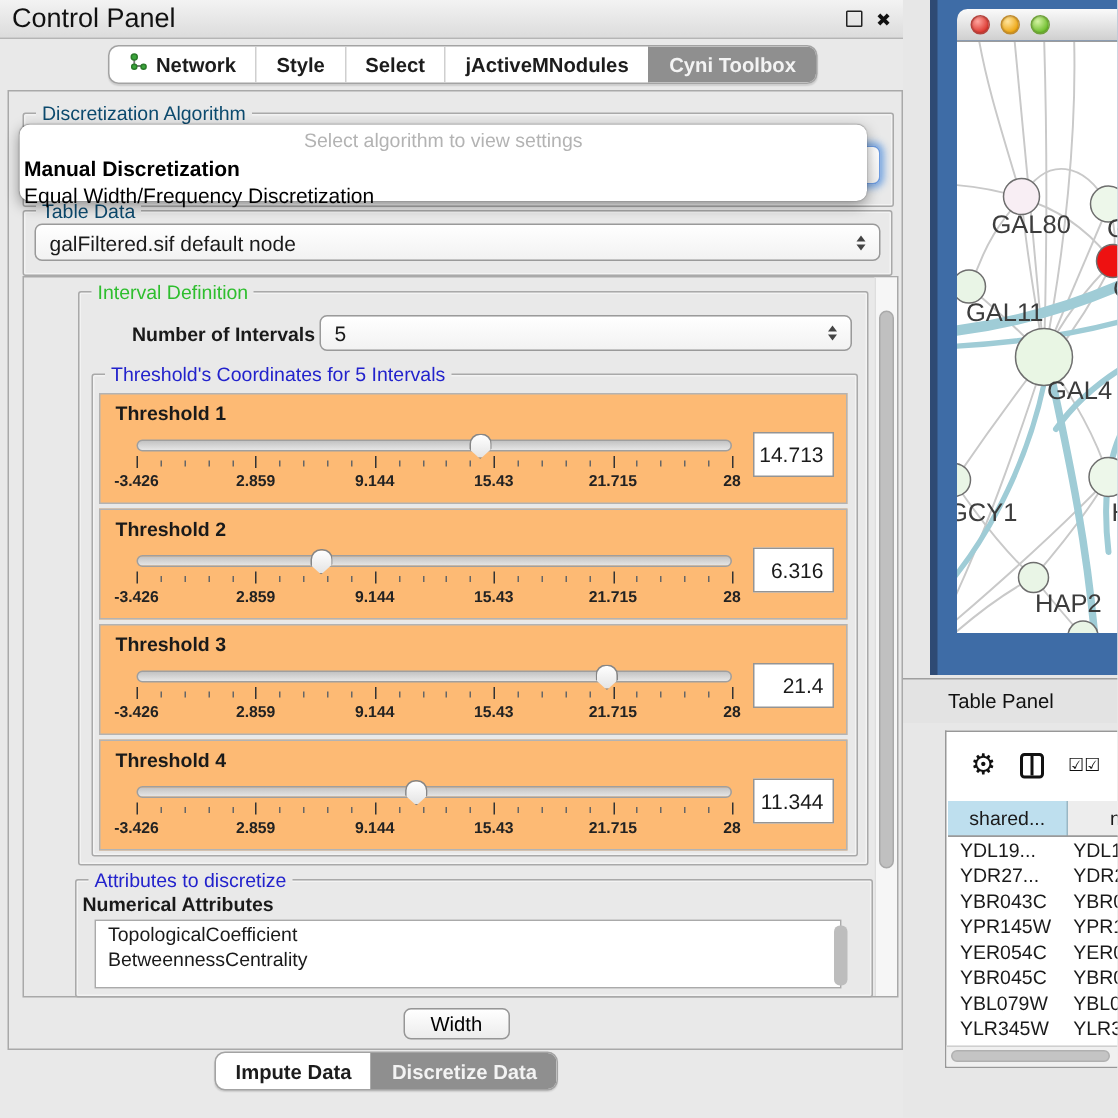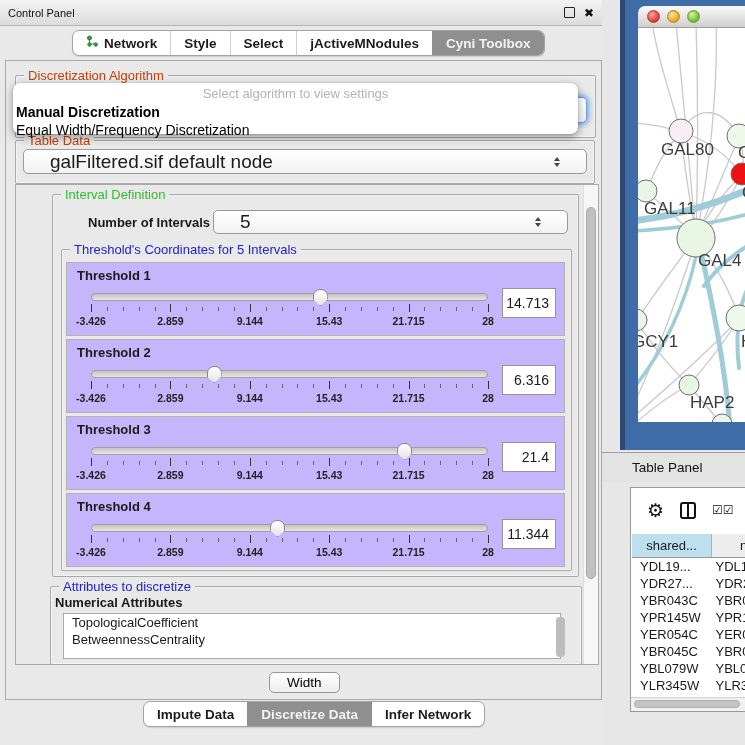--- a/index.html
+++ b/index.html
@@ -3,61 +3,61 @@
 <meta charset="utf-8">
 <style>
   html,body{margin:0;padding:0}
   body{width:745px;height:745px;position:relative;overflow:hidden;
        background:#e9e9e9;font-family:"Liberation Sans",sans-serif;color:#1a1a1a;}
   .abs{position:absolute}
 
   
   .titlebar{left:0;top:0;width:602px;height:26px;background:linear-gradient(#f3f3f3,#dcdcdc);
             border-bottom:1px solid #b5b5b5;display:flex;align-items:center;padding:0 8px;box-sizing:border-box}
-  .titlebar .t{font-size:11px;color:#111}
+  .titlebar .t{font-size:18px;color:#111}
   .winbtns{margin-left:auto;display:flex;align-items:center;gap:9px}
   .floatbox{width:9px;height:9px;border:1.5px solid #222;border-radius:1px;display:inline-block}
   .closex{font-family:"DejaVu Sans",sans-serif;font-size:12px;font-weight:bold;color:#111;line-height:1}
 
   .tabbar{display:flex;background:#fff;border:1px solid #a3a3a3;border-radius:7px;height:24px;
           align-items:stretch;overflow:hidden;box-shadow:0 1px 1px rgba(0,0,0,.12)}
   .tab{display:flex;align-items:center;gap:5px;padding:0 13px;font-size:13.5px;font-weight:600;color:#1c1c1c;
        border-left:1px solid #cfcfcf;white-space:nowrap}
   .tab:first-child{border-left:none}
   .tab.sel{background:#8f8f8f;color:#f3f3f3;border-left-color:#8f8f8f}
   .tab.sel + .tab{border-left-color:#8f8f8f}
 
   .content{left:5px;top:60px;width:595px;height:638px;border:1px solid #a9a9a9;background:#e9e9e9}
 
   .groupbox{position:absolute;border:1px solid #a9a9a9;border-radius:2px;box-shadow:inset 0 0 0 1px rgba(255,255,255,.45)}
   .gtitle{position:absolute;top:-8px;left:8px;background:#e9e9e9;padding:0 4px;font-size:13px;white-space:nowrap}
   .gtitle.green{color:#2ebe2e}
   .gtitle.blue{color:#2222cc}
-  .gtitle.gray{color:#c2410c}
+  .gtitle.gray{color:#0c4a6e}
 
   .combo{position:absolute;background:linear-gradient(#ffffff,#f2f2f2);border:1px solid #9a9a9a;border-radius:5px;
-         display:flex;align-items:center;padding:0 26px;box-sizing:border-box;font-size:19px}
+         display:flex;align-items:center;padding:0 9px;box-sizing:border-box;font-size:14px}
   .combo .spin{margin-left:auto;display:flex;flex-direction:column;align-items:center;gap:2px}
   .arr-up{width:0;height:0;border-left:3.5px solid transparent;border-right:3.5px solid transparent;border-bottom:4.5px solid #444}
   .arr-dn{width:0;height:0;border-left:3.5px solid transparent;border-right:3.5px solid transparent;border-top:4.5px solid #444}
   .combo.focus{border-color:#6d9ce0;box-shadow:0 0 5px 2px rgba(100,155,225,.85)}
 
   .popup{position:absolute;background:#fff;border-radius:7px;
          box-shadow:0 3px 9px rgba(0,0,0,.38),0 0 1px rgba(0,0,0,.4);padding:2px 0;box-sizing:border-box}
   .p-ph{height:18px;line-height:18px;text-align:center;color:#b3b3b3;font-size:13px}
   .p-it{height:18px;line-height:18px;padding-left:3px;font-size:14px;color:#000;white-space:nowrap}
   .p-it.sel{font-weight:bold}
 
   
   .scrollpane{border:1px solid #a9a9a9;background:#e9e9e9}
   .vtrack{position:absolute;right:0;top:0;bottom:0;width:14px;background:#f6f6f6;border-left:1px solid #dedede}
   .vthumb{position:absolute;right:2px;width:10px;border-radius:5px;background:#c0c0c0;border:1px solid #a9a9a9;box-sizing:border-box}
 
   
-  .tpanel{position:absolute;left:4px;width:499px;height:74px;background:#c4b5fd;border:1px solid #b3b3b3;box-sizing:border-box}
+  .tpanel{position:absolute;left:4px;width:499px;height:74px;background:#fdba74;border:1px solid #b3b3b3;box-sizing:border-box}
   .tlabel{position:absolute;left:10px;top:5px;font-size:13px;font-weight:bold}
   .prow{position:absolute;left:10px;right:8px;top:24px;display:flex;align-items:flex-start}
   .sblock{position:relative;flex:1;height:44px;margin:0 14px 0 14px}
   .strack{position:absolute;left:0;right:0;top:6px;height:6px;border:1px solid #9f9f9f;border-radius:4px;
           background:linear-gradient(#c3c3c3,#e6e6e6)}
   .sthumb{position:absolute;top:2px;width:15px;height:17px;background:linear-gradient(#ffffff,#e4e4e4);
           border:1px solid #868686;border-radius:7px 7px 3px 3px;box-sizing:border-box;
           clip-path:polygon(0 0,100% 0,100% 60%,50% 100%,0 60%)}
   .ticks{position:absolute;left:0;right:0;top:17px;height:9px}
   .tick{position:absolute;width:1px;background:#666;top:3px;height:4px}
@@ -389,23 +389,20 @@
 
   <button class="btn" style="left:263px;top:611px">Width</button>
 </div>
 
 <div class="abs tabbar" id="bottomtabs" style="left:143px;top:701px">
     <div class="tab">
       <span>Impute Data</span>
     </div>
     <div class="tab sel">
       <span>Discretize Data</span>
-    </div>
-    <div class="tab">
-      <span>Infer Network</span>
     </div>
   </div>
 
 <div class="abs rightbg"></div>
 
 <div class="abs netwin">
   <div class="nettitle">
     <span class="light red"></span>
     <span class="light yellow"></span>
     <span class="light green"></span>

